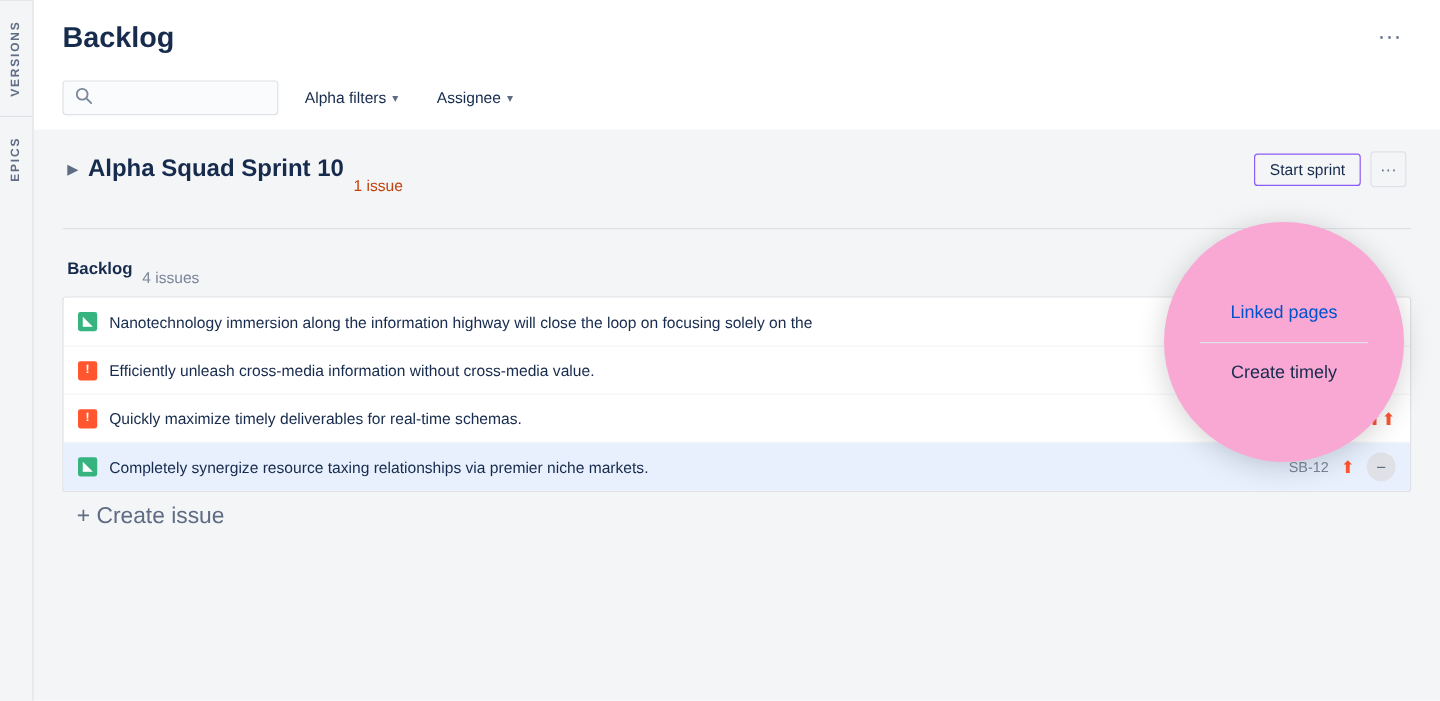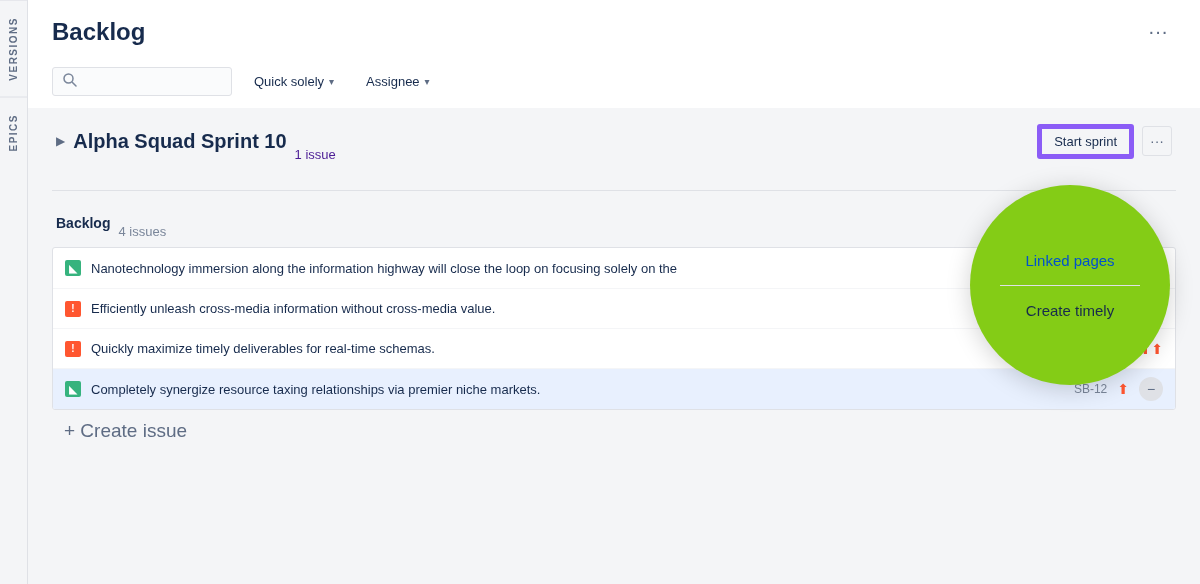--- a/index.html
+++ b/index.html
@@ -164,36 +164,36 @@
     }
 
     .sprint-name {
       font-size: 20px;
       font-weight: 700;
       color: #172b4d;
     }
 
     .sprint-count {
       font-size: 13px;
-      color: #4c1d95;
+      color: #c2410c;
       margin-top: 27px;
     }
 
     .sprint-header-right {
       display: flex;
       align-items: center;
       gap: 8px;
     }
 
     .start-sprint-btn {
       padding: 5px 12px;
       font-size: 13px;
       color: #172b4d;
       background: #f4f5f7;
-      border: 5px solid #8b5cf6;
+      border: 1px solid #8b5cf6;
       border-radius: 3px;
       cursor: pointer;
     }
 
     .more-btn {
       width: 30px;
       height: 30px;
       display: flex;
       align-items: center;
       justify-content: center;
@@ -397,21 +397,21 @@
         <span class="search-icon-svg">
           <svg width="14" height="14" viewBox="0 0 14 14" fill="none">
             <circle cx="5.5" cy="5.5" r="4.5" stroke="#7a869a" stroke-width="1.5"></circle>
             <line x1="9.5" y1="9.5" x2="13" y2="13" stroke="#7a869a" stroke-width="1.5" stroke-linecap="round"></line>
           </svg>
         </span>
         <input type="text" placeholder="" style="">
       </div>
 
       <button class="filter-btn">
-        <span>Quick solely</span>
+        <span>Alpha filters</span>
         <span class="chevron">▾</span>
       </button>
 
       <button class="filter-btn">
         <span>Assignee</span>
         <span class="chevron">▾</span>
       </button>
     </div>
 
     <div class="backlog-area">
@@ -479,21 +479,21 @@
           </div>
 
         </div>
 
         <div class="create-issue">+ Create issue</div>
 
       </div>
     </div>
   </div>
 
-  <div class="context-menu-overlay" style="position:absolute; top:185px; right:30px; width:200px; height:200px; border-radius:50%; background:#84cc16; box-shadow:0 4px 24px rgba(0,0,0,0.18); display:flex; align-items:center; justify-content:center; z-index:100;">
+  <div class="context-menu-overlay" style="position:absolute; top:185px; right:30px; width:200px; height:200px; border-radius:50%; background:#f9a8d4; box-shadow:0 4px 24px rgba(0,0,0,0.18); display:flex; align-items:center; justify-content:center; z-index:100;">
     <div class="context-menu-inner">
       <div class="context-menu-item link-pages">Linked pages</div>
       <div class="menu-separator"></div>
       <div class="context-menu-item">Create timely</div>
     </div>
   </div>
 
 </div>
 
 </body></html>

